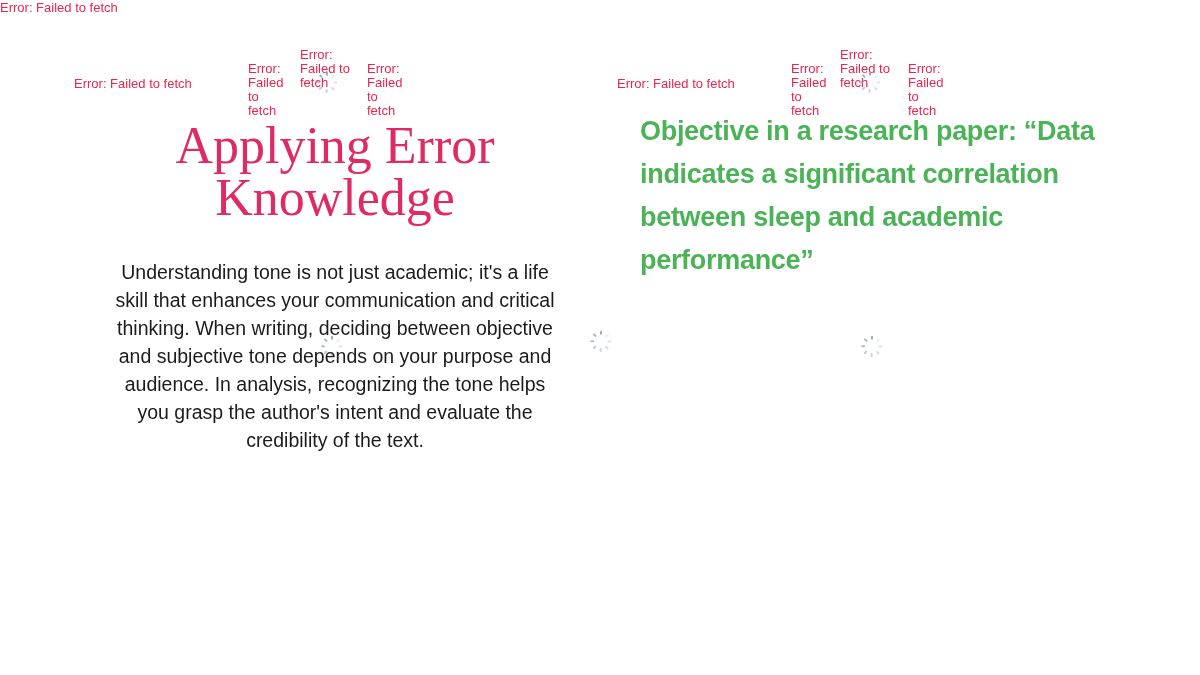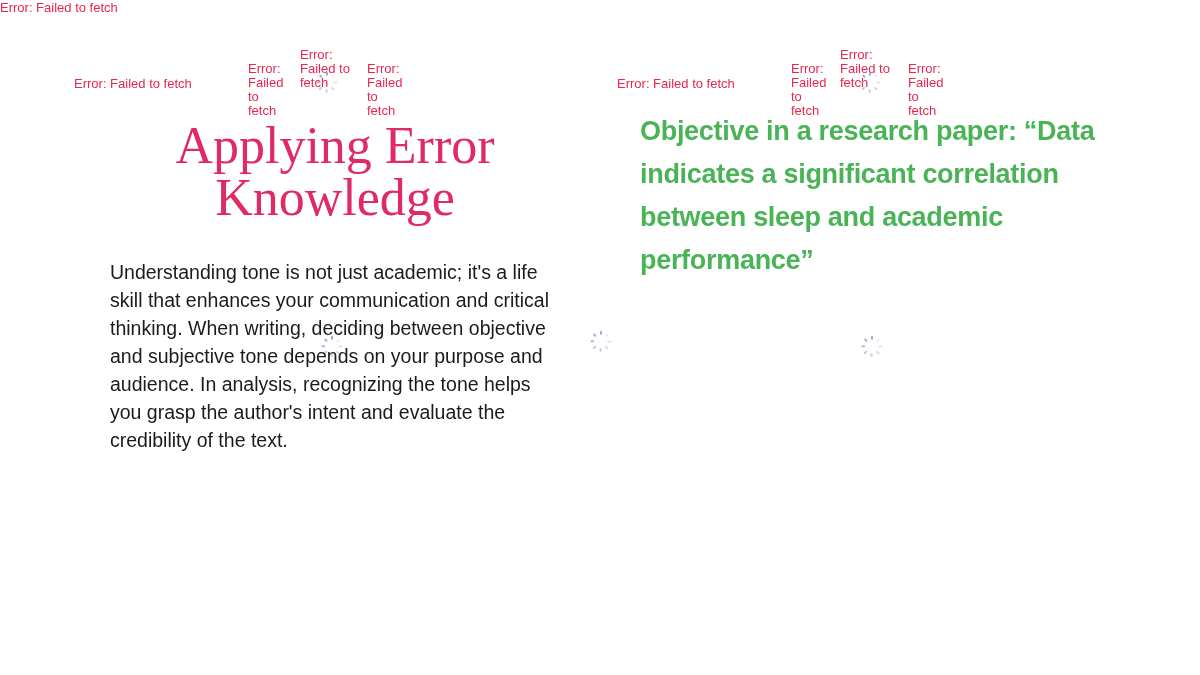--- a/index.html
+++ b/index.html
@@ -67,21 +67,21 @@
     color: #e02a63;
     text-align: center;
     margin: 0 0 34px 0;
     font-weight: 400;
   }
   #body-paragraph {
     font-family: "Liberation Sans", sans-serif;
     font-size: 19.5px;
     line-height: 28px;
     color: #1b1b1b;
-    text-align: left;
+    text-align: center;
     margin: 0;
   }
 
   
   #right-column {
     position: absolute;
     left: 640px;
     top: 110px;
     width: 470px;
   }

